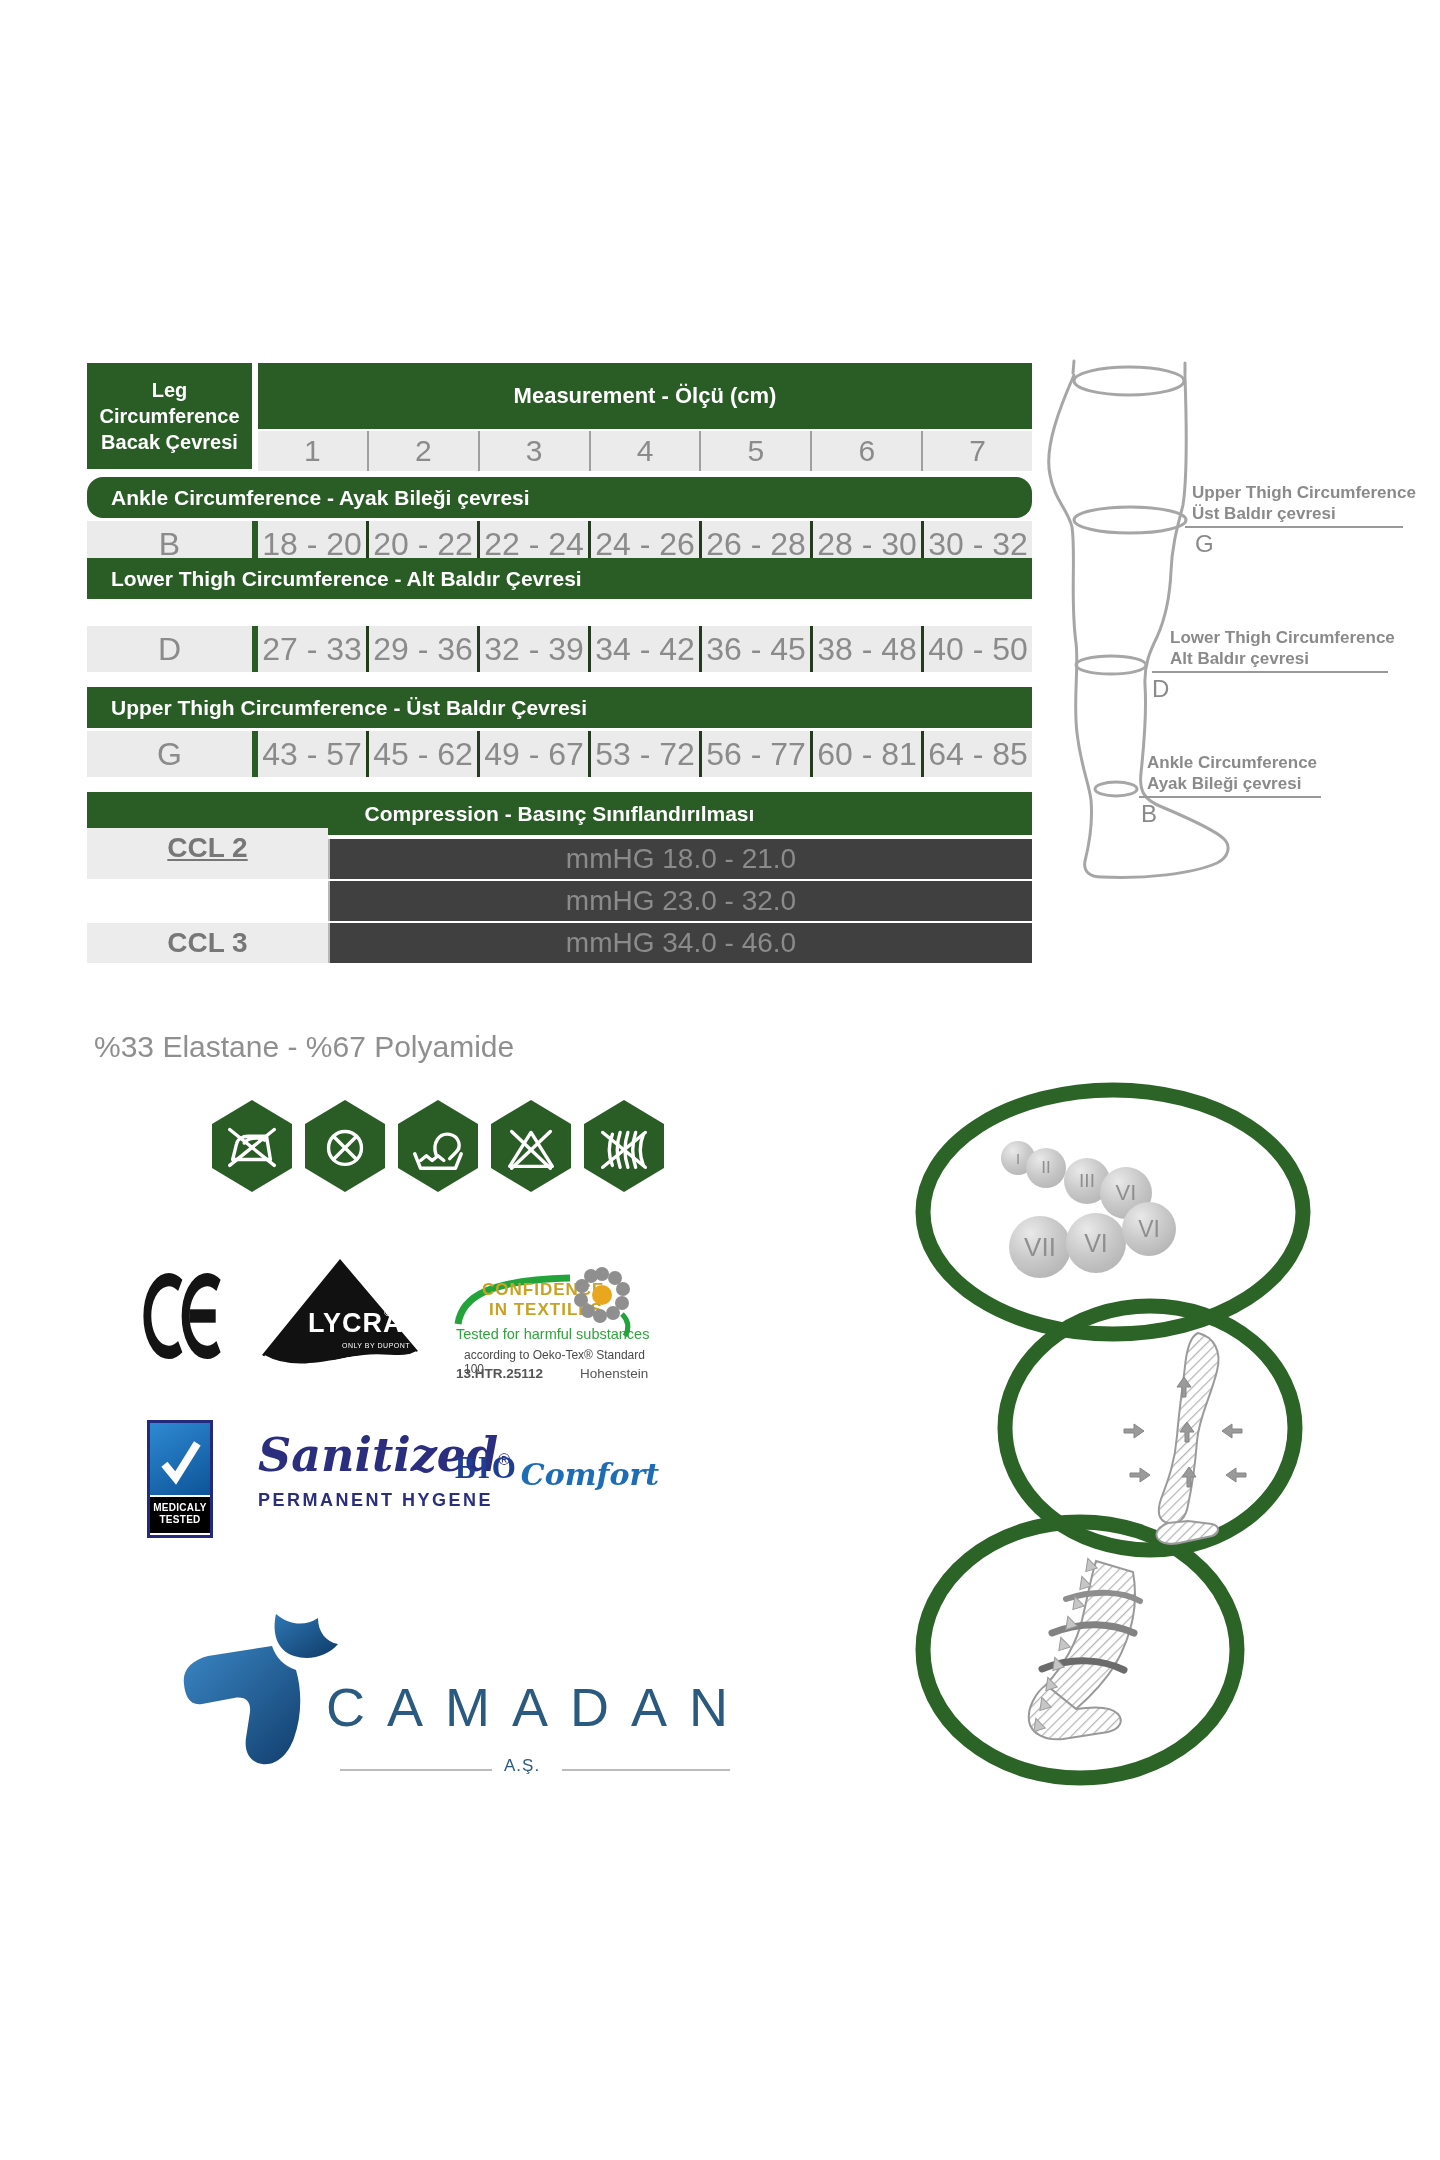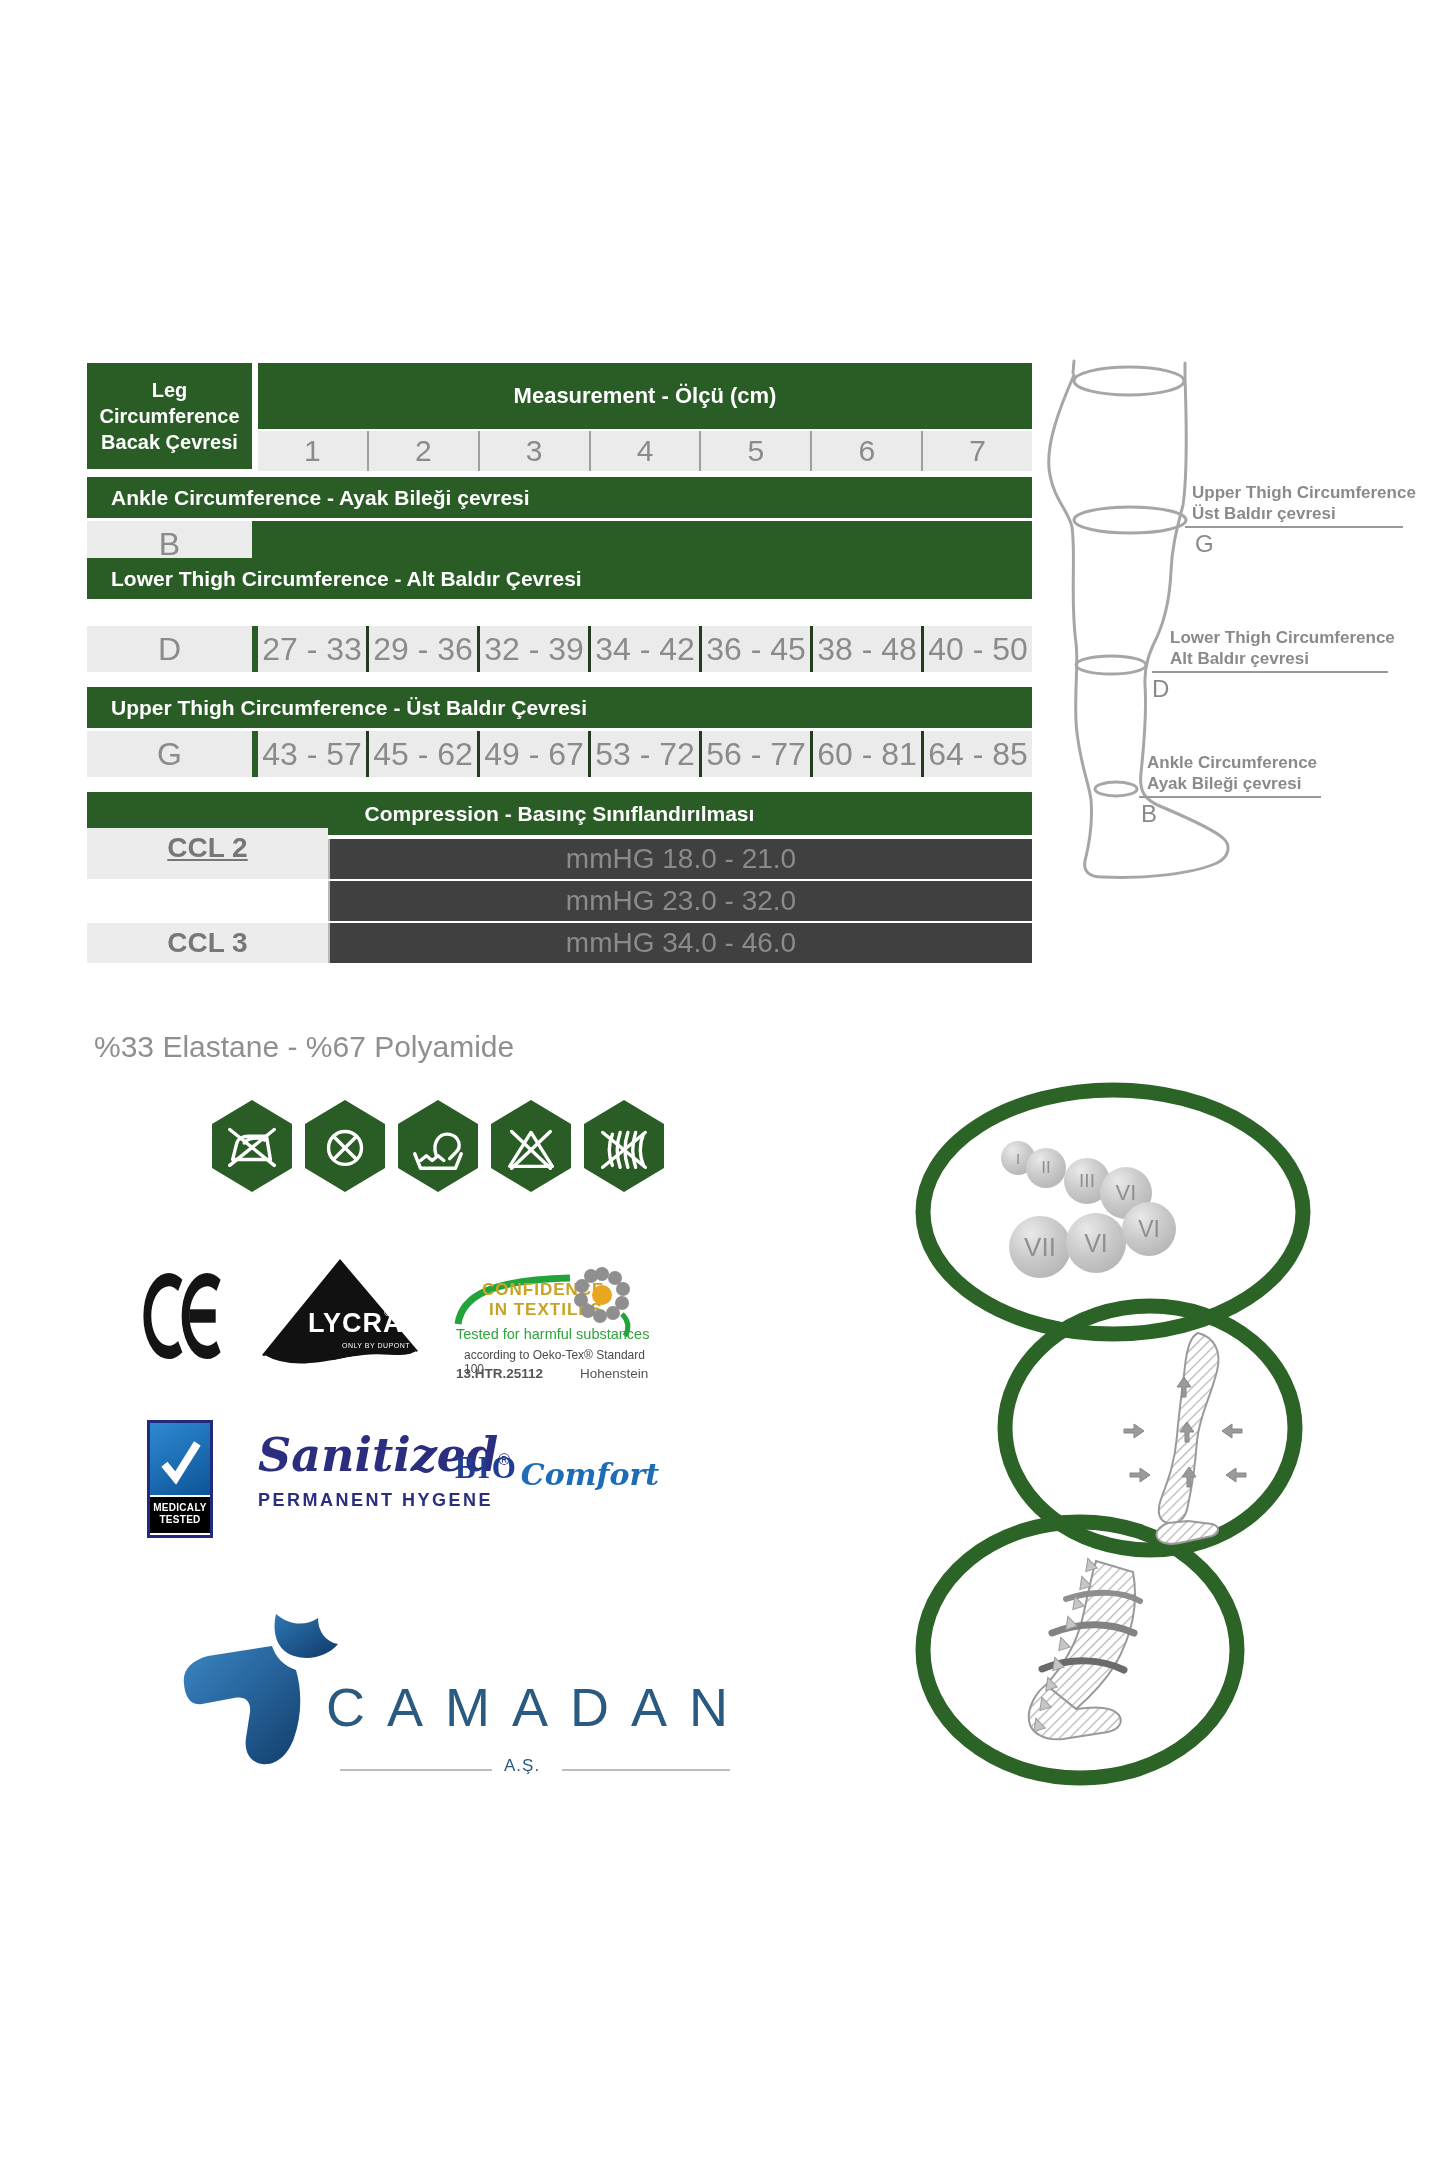--- a/index.html
+++ b/index.html
@@ -62,23 +62,32 @@
 <div class="abs numrow">
   <div class="ncell">1</div>
   <div class="ncell">2</div>
   <div class="ncell">3</div>
   <div class="ncell">4</div>
   <div class="ncell">5</div>
   <div class="ncell">6</div>
   <div class="ncell">7</div>
 </div>
 
-<div class="abs green band" style="top:477px;">Ankle Circumference - Ayak Bileği çevresi</div>
+<div class="abs green band" style="top:477px;border-radius:16px;">Ankle Circumference - Ayak Bileği çevresi</div>
 <div class="abs vrow" style="top:521px;">
   <div class="lettercell">B</div>
+  <div class="vals">
+    <div class="vcell">18 - 20</div>
+    <div class="vcell">20 - 22</div>
+    <div class="vcell">22 - 24</div>
+    <div class="vcell">24 - 26</div>
+    <div class="vcell">26 - 28</div>
+    <div class="vcell">28 - 30</div>
+    <div class="vcell">30 - 32</div>
+  </div>
 </div>
 
 <div class="abs green band" style="top:558px;">Lower Thigh Circumference - Alt Baldır Çevresi</div>
 <div class="abs vrow" style="top:626px;">
   <div class="lettercell">D</div>
   <div class="vals">
     <div class="vcell">27 - 33</div>
     <div class="vcell">29 - 36</div>
     <div class="vcell">32 - 39</div>
     <div class="vcell">34 - 42</div>

